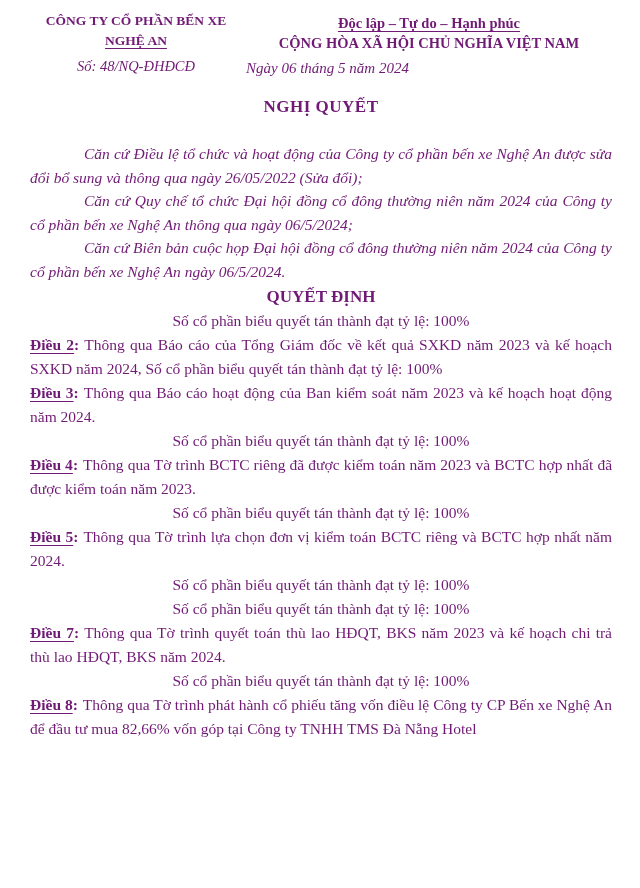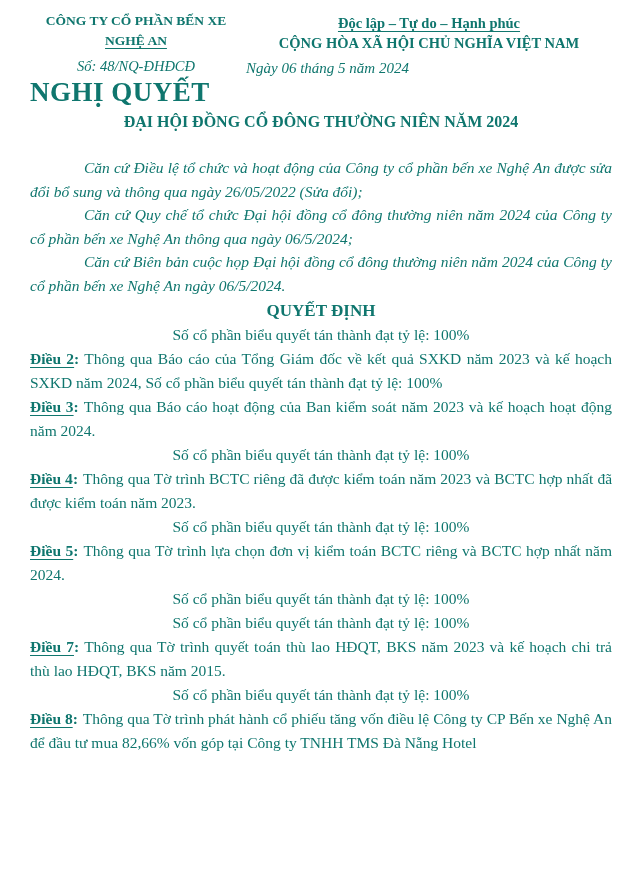--- a/index.html
+++ b/index.html
@@ -1,39 +1,39 @@
 <!DOCTYPE html>
 <html><head>
 <meta charset="utf-8">
 <style>
   html, body { margin: 0; padding: 0; background: #e8e8e8; }
   .page {
     position: relative;
     width: 640px; height: 888px;
     margin: 0 auto;
     background: #ffffff;
-    color: #0f766e;
+    color: #701a75;
     font-family: "Liberation Serif", "DejaVu Serif", serif;
     box-sizing: border-box;
     padding: 12px 28px 0 30px;
     overflow: hidden;
   }
   
   .letterhead { display: flex; justify-content: space-between; align-items: flex-start; }
   .lh-left  { width: 212px; text-align: center; }
   .lh-right { width: 366px; text-align: center; }
   .lh-bold-sm { font-weight: bold; font-size: 13.5px; line-height: 1.4; }
   .lh-bold    { font-weight: bold; font-size: 14.5px; line-height: 1.35; }
   .u { text-decoration: underline; text-underline-offset: 3px; }
   .lh-left .second { margin-top: 1px; }
   .lh-right .second { margin-top: 2px; font-size: 14.5px; }
   .doc-number { margin-top: 7px; font-style: italic; font-size: 14.5px; text-align: center; }
   .date-line  { margin-top: 7px; font-style: italic; font-size: 15px; text-align: left; padding-right: 6px; }
   
-  .title    { text-align: left; font-weight: bold; font-size: 27px; letter-spacing: .5px; }
+  .title    { margin-top: 20px; text-align: center; font-weight: bold; font-size: 17px; letter-spacing: .5px; }
   .subtitle { margin-top: 5px;  text-align: center; font-weight: bold; font-size: 16px; }
   
   .preamble { margin-top: 25px; }
   .preamble p {
     margin: 0;
     font-style: italic;
     font-size: 15.5px;
     line-height: 23.5px;
     text-align: justify;
     text-indent: 54px;
@@ -67,21 +67,20 @@
       <div class="doc-number">Số: 48/NQ-ĐHĐCĐ</div>
     </div>
     <div class="lh-right">
       <div class="lh-bold u second">Độc lập – Tự do – Hạnh phúc</div>
       <div class="lh-bold">CỘNG HÒA XÃ HỘI CHỦ NGHĨA VIỆT NAM</div>
       <div class="date-line">Ngày 06 tháng 5 năm 2024</div>
     </div>
   </div>
 
   <div class="title">NGHỊ QUYẾT</div>
-  <div class="subtitle">ĐẠI HỘI ĐỒNG CỔ ĐÔNG THƯỜNG NIÊN NĂM 2024</div>
 
   <div class="preamble">
     <p>Căn cứ Điều lệ tổ chức và hoạt động của Công ty cổ phần bến xe Nghệ An được sửa đổi bổ sung và thông qua ngày 26/05/2022 (Sửa đổi);</p>
     <p>Căn cứ Quy chế tổ chức Đại hội đồng cổ đông thường niên năm 2024 của Công ty cổ phần bến xe Nghệ An thông qua ngày 06/5/2024;</p>
     <p>Căn cứ Biên bản cuộc họp Đại hội đồng cổ đông thường niên năm 2024 của Công ty cổ phần bến xe Nghệ An ngày 06/5/2024.</p>
   </div>
 
   <div class="decision-heading">QUYẾT ĐỊNH</div>
 
   <div>
@@ -94,20 +93,20 @@
     <p class="vote-line">Số cổ phần biểu quyết tán thành đạt tỷ lệ: 100%</p>
 
     <p class="article"><span class="article-label">Điều 4</span><span class="article-colon">:</span><span>Thông qua Tờ trình BCTC riêng đã được kiểm toán năm 2023 và BCTC hợp nhất đã được kiểm toán năm 2023.</span></p>
     <p class="vote-line">Số cổ phần biểu quyết tán thành đạt tỷ lệ: 100%</p>
 
     <p class="article"><span class="article-label">Điều 5</span><span class="article-colon">:</span><span>Thông qua Tờ trình lựa chọn đơn vị kiểm toán BCTC riêng và BCTC hợp nhất năm 2024.</span></p>
     <p class="vote-line">Số cổ phần biểu quyết tán thành đạt tỷ lệ: 100%</p>
 
     <p class="vote-line">Số cổ phần biểu quyết tán thành đạt tỷ lệ: 100%</p>
 
-    <p class="article"><span class="article-label">Điều 7</span><span class="article-colon">:</span><span>Thông qua Tờ trình quyết toán thù lao HĐQT, BKS năm 2023 và kế hoạch chi trả thù lao HĐQT, BKS năm 2015.</span></p>
+    <p class="article"><span class="article-label">Điều 7</span><span class="article-colon">:</span><span>Thông qua Tờ trình quyết toán thù lao HĐQT, BKS năm 2023 và kế hoạch chi trả thù lao HĐQT, BKS năm 2024.</span></p>
     <p class="vote-line">Số cổ phần biểu quyết tán thành đạt tỷ lệ: 100%</p>
 
     <p class="article"><span class="article-label">Điều 8</span><span class="article-colon">:</span><span>Thông qua Tờ trình phát hành cổ phiếu tăng vốn điều lệ Công ty CP Bến xe Nghệ An để đầu tư mua 82,66% vốn góp tại Công ty TNHH TMS Đà Nẵng Hotel</span></p>
 
   </div>
 
 </div>
 
 </body></html>

